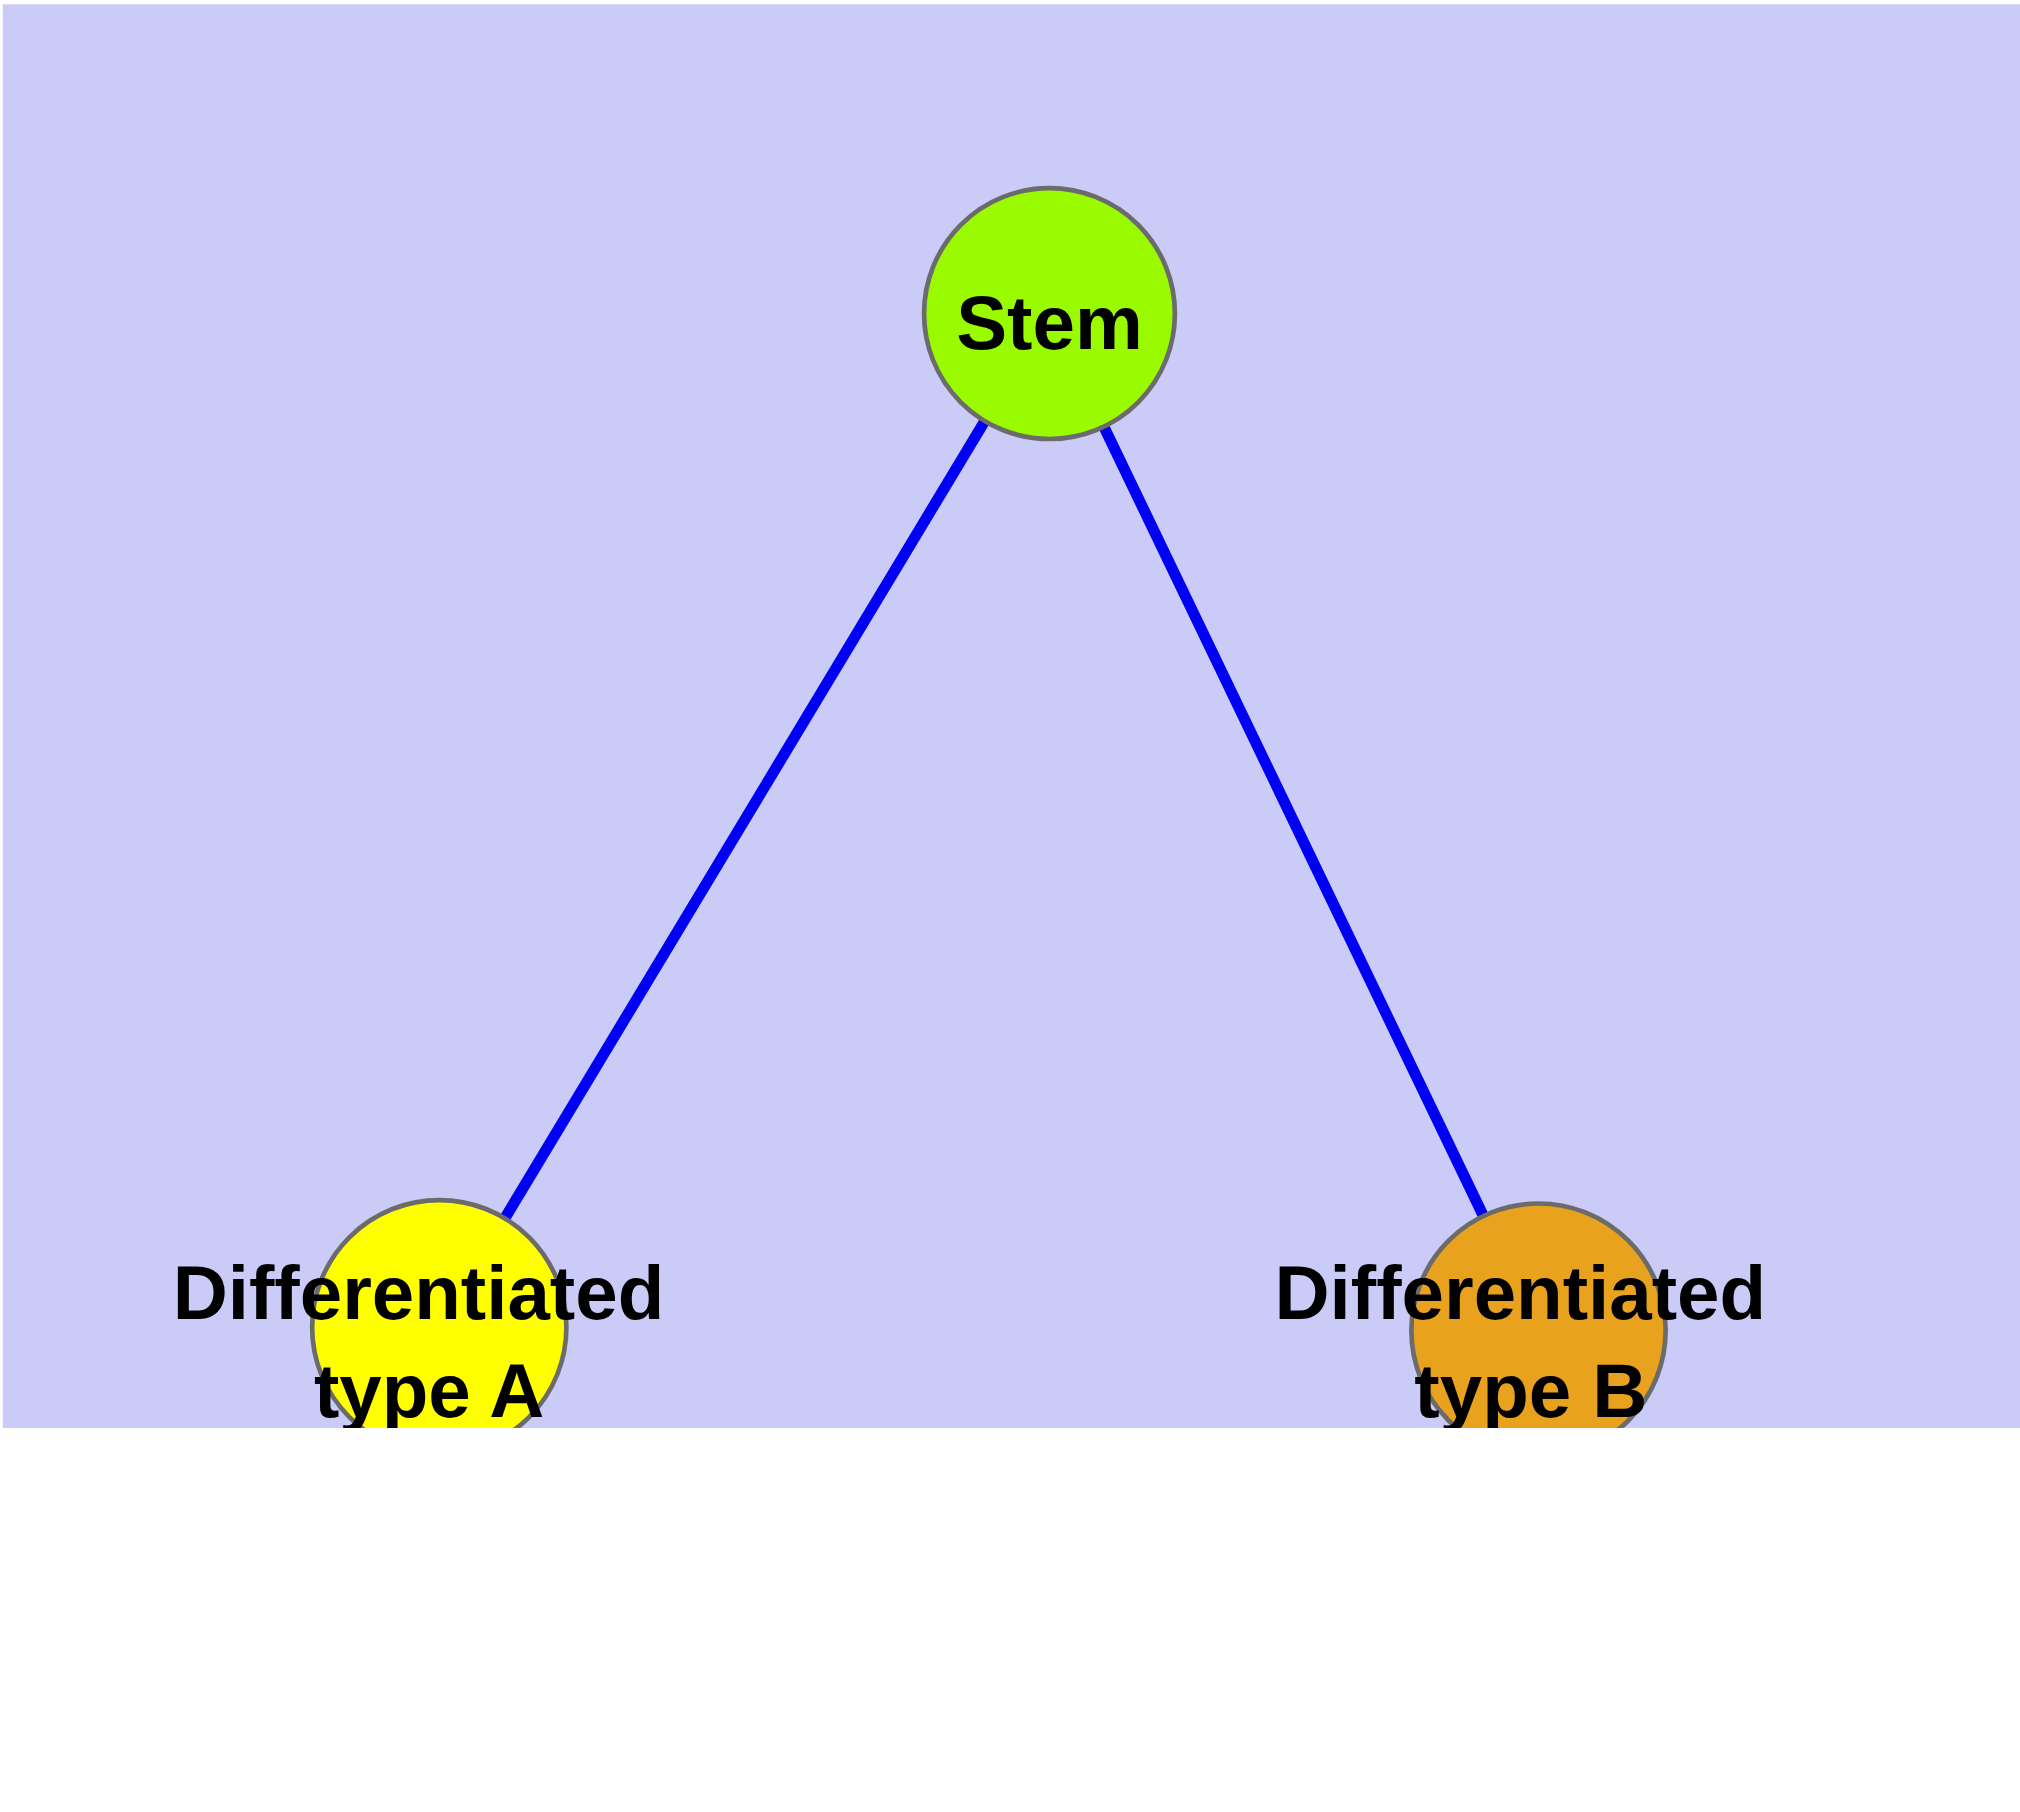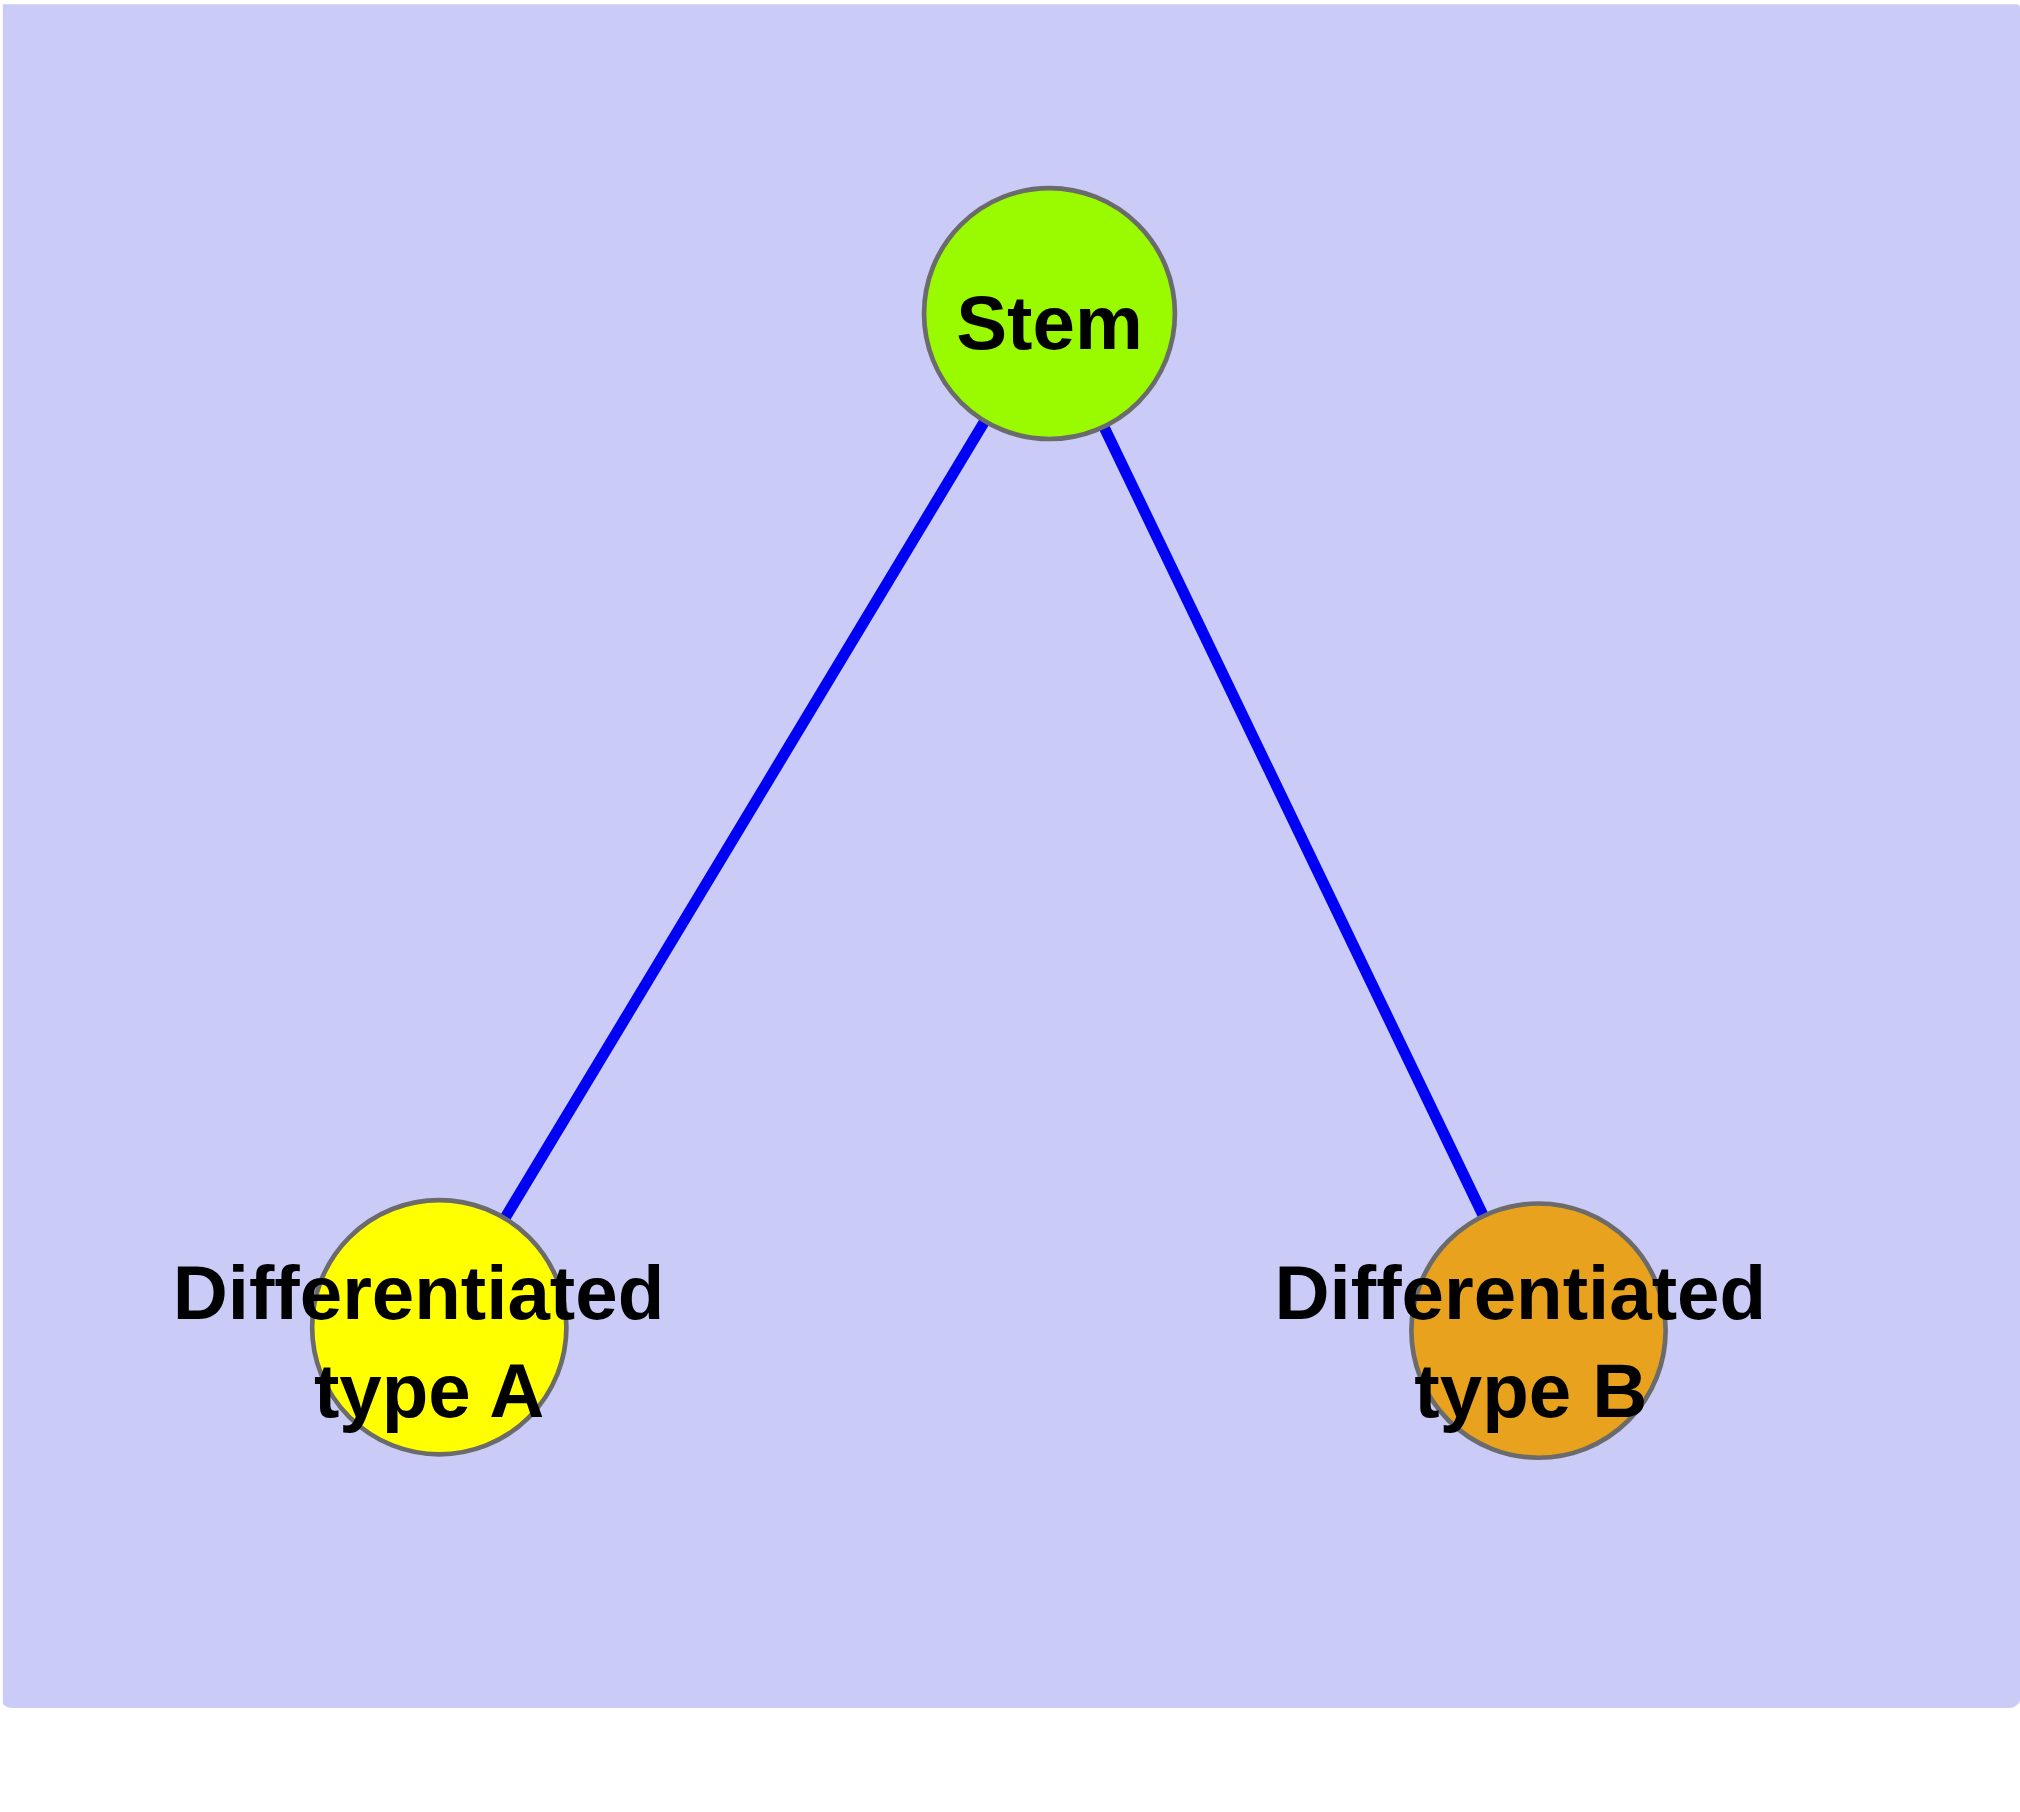--- a/index.html
+++ b/index.html
@@ -3,23 +3,22 @@
 <meta charset="utf-8">
 <style>
   html, body {
     margin: 0;
     padding: 0;
     background: #ffffff;
   }
   .canvas {
     position: relative;
     width: 2021px;
-    height: 1708px;
+    height: 1428px;
     overflow: hidden;
-    border-radius: 12px;
   }
   svg { display: block; }
   .node-label {
     font-family: "Liberation Sans", "DejaVu Sans", sans-serif;
     font-weight: bold;
     font-size: 90px;
   }
   .edge { stroke-width: 13px; stroke-linecap: butt; }
   .node-circle { stroke-width: 5.5px; }
 </style>

